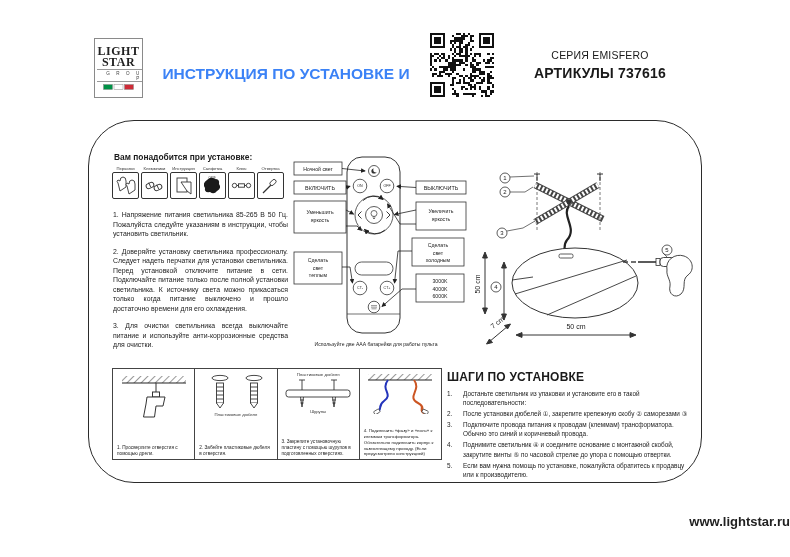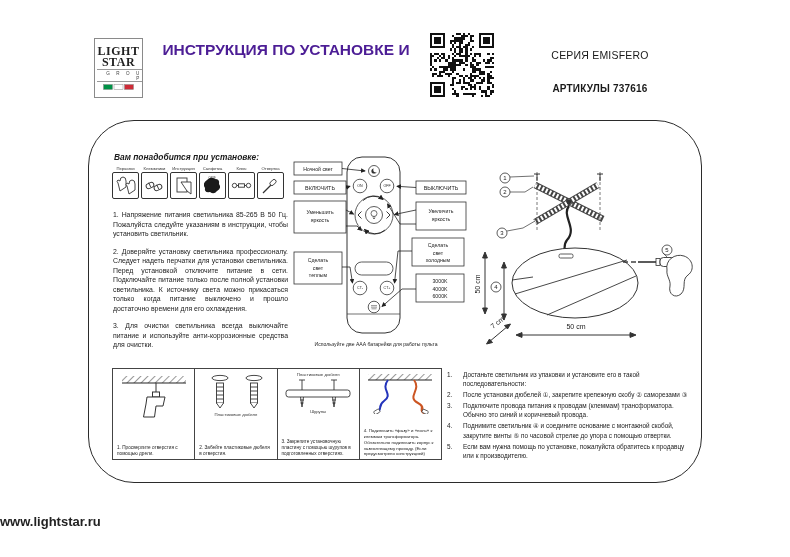--- a/index.html
+++ b/index.html
@@ -6,49 +6,49 @@
   .page{position:relative;width:790px;height:557px;background:#fff;overflow:hidden;
         font-family:"Liberation Sans",sans-serif;color:#1a1a1a;}
   .abs{position:absolute;}
   
   .logo-box{left:94px;top:38px;width:47px;height:58px;border:1px solid #8a8a8a;
             display:flex;flex-direction:column;align-items:center;justify-content:center;text-align:right;}
   .logo-word{font-family:"Liberation Serif",serif;font-weight:700;font-size:12px;line-height:.92;
              letter-spacing:.5px;color:#222;}
   .logo-group{font-size:4.6px;letter-spacing:2.6px;color:#444;margin:1px 0 2px 2px;
               border-top:.5px solid #999;border-bottom:.5px solid #999;padding:.5px 0;}
-  .title{left:160px;top:40px;width:252px;text-align:center;font-weight:700;font-size:15.5px;
-         line-height:1.28;color:#4c1d95;}
+  .title{left:160px;top:64px;width:252px;text-align:center;font-weight:700;font-size:15.5px;
+         line-height:1.28;color:#3b82f6;}
   .series-wrap{left:505px;top:49px;width:190px;text-align:center;}
   .series{font-weight:400;font-size:10.5px;letter-spacing:.2px;}
-  .articles{font-weight:700;font-size:10px;margin-top:22px;letter-spacing:.2px;}
+  .articles{font-weight:700;font-size:14px;margin-top:4px;letter-spacing:.2px;}
   
   .main-panel{left:88px;top:120px;width:612px;height:361px;border:1.6px solid #2b2b2b;border-radius:46px;}
-  .tools-heading{left:114px;top:152px;font-size:8.4px;font-weight:700;font-style:italic;}
+  .tools-heading{left:114px;top:152px;font-size:8.4px;font-weight:700;}
   .tools-row{left:112px;top:166px;display:flex;gap:2px;}
   .tool{width:27px;display:flex;flex-direction:column;align-items:center;}
   .tool-label{font-size:4.2px;color:#333;height:6px;white-space:nowrap;}
   .tool-box{width:25px;height:25px;border:1px solid #333;border-radius:2px;display:flex;
             align-items:center;justify-content:center;background:#fff;}
   .warnings{left:113px;top:210px;width:175px;font-size:6.9px;line-height:1.38;color:#222;}
   .warnings p{margin:0 0 8px 0;text-align:justify;}
   
   .panels{left:112px;top:368px;width:328px;height:90px;border:1px solid #444;display:flex;}
   .panel{flex:1;border-right:1px solid #444;display:flex;flex-direction:column;align-items:center;
          padding:3px 2px 2px 2px;box-sizing:border-box;}
   .panel:last-child{border-right:none;}
   .panel-label{font-size:4.3px;color:#333;text-align:center;}
   .panel-caption{font-size:4.7px;line-height:1.3;color:#222;margin-top:auto;align-self:stretch;padding:0 2px;}
   
   .install{left:447px;top:370px;width:248px;}
   .install-heading{font-size:12px;font-weight:700;letter-spacing:.2px;margin-bottom:5px;}
   .step-row{display:flex;font-size:6.4px;line-height:1.42;margin-bottom:2px;color:#222;}
   .step-num{width:16px;flex:none;}
   .step-text{flex:1;}
-  .footer{left:0;top:514px;width:790px;text-align:left;font-weight:700;font-size:13px;color:#222;}
+  .footer{left:0;top:514px;width:790px;text-align:right;font-weight:700;font-size:13px;color:#222;}
   svg text{font-family:"Liberation Sans",sans-serif;fill:#222;}
   .co{font-size:5.2px;}
   .cob{font-size:5.4px;}
   .btn-lbl{font-size:3.6px;}
   .qr{left:430px;top:33px;}
 </style>
 </head>
 <body>
 
 <div class="page">
@@ -689,20 +689,21 @@
         <path d="M26,8 C18,18 32,22 22,29 C15,34 21,38 15,40" fill="none" stroke-width="2" stroke="#2233bb"></path>
         <path d="M52,8 C60,18 44,25 56,31 C64,35 56,39 62,41 C58,37 64,35 56,31" fill="none" stroke-width="2" stroke="#cc5522"></path>
         <rect x="12" y="38" width="6" height="3.5" rx="1" fill="#fff" stroke="#333" stroke-width=".7" transform="rotate(-30 15 40)"></rect>
         <rect x="60" y="38" width="6" height="3.5" rx="1" fill="#fff" stroke="#333" stroke-width=".7" transform="rotate(25 63 40)"></rect>
       </svg>
       <div class="panel-caption" style="font-size:4.4px">4. Подключить «фазу» и «ноль» к клеммам трансформатора. Обязательно подключить корпус к заземляющему проводу. (Если предусмотрено конструкцией)</div>
     </div>
   </div>
 
   <div class="abs install">
+    <div class="install-heading">ШАГИ ПО УСТАНОВКЕ</div>
     <div class="step-row">
       <span class="step-num">1.</span>
       <span class="step-text">Достаньте светильник из упаковки и установите его в такой последовательности:</span>
     </div>
     <div class="step-row">
       <span class="step-num">2.</span>
       <span class="step-text">После установки дюбелей ①, закрепите крепежную скобу ② саморезами ③</span>
     </div>
     <div class="step-row">
       <span class="step-num">3.</span>

